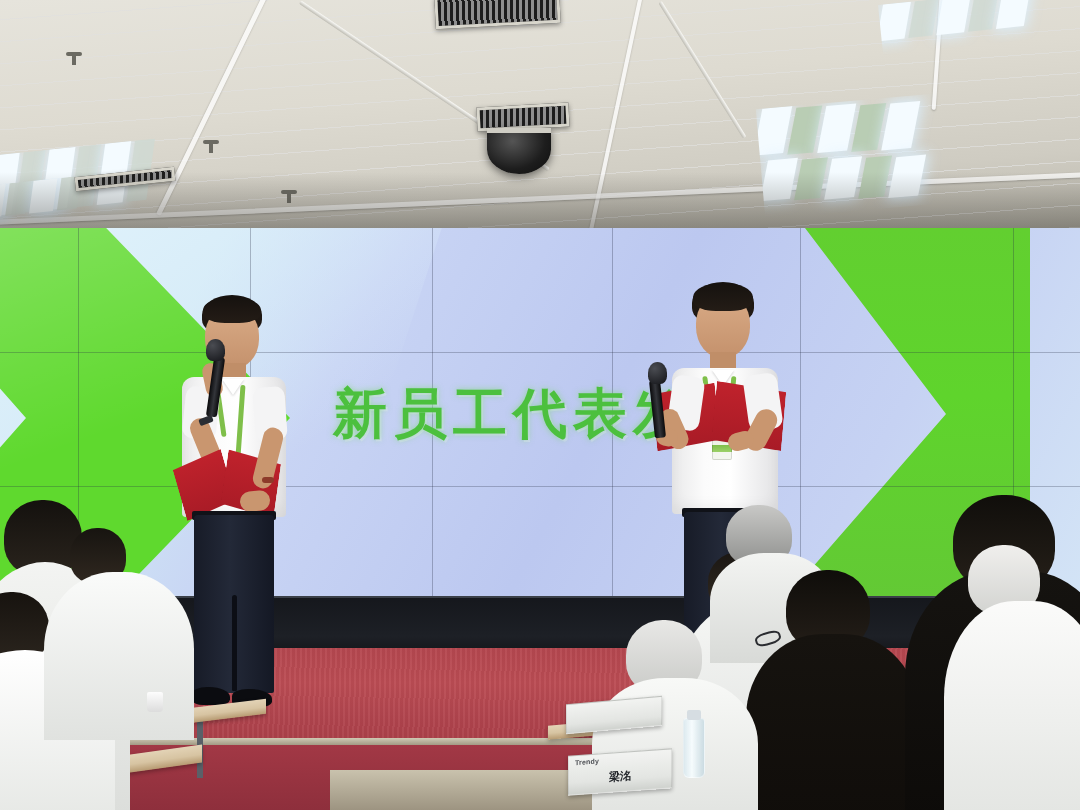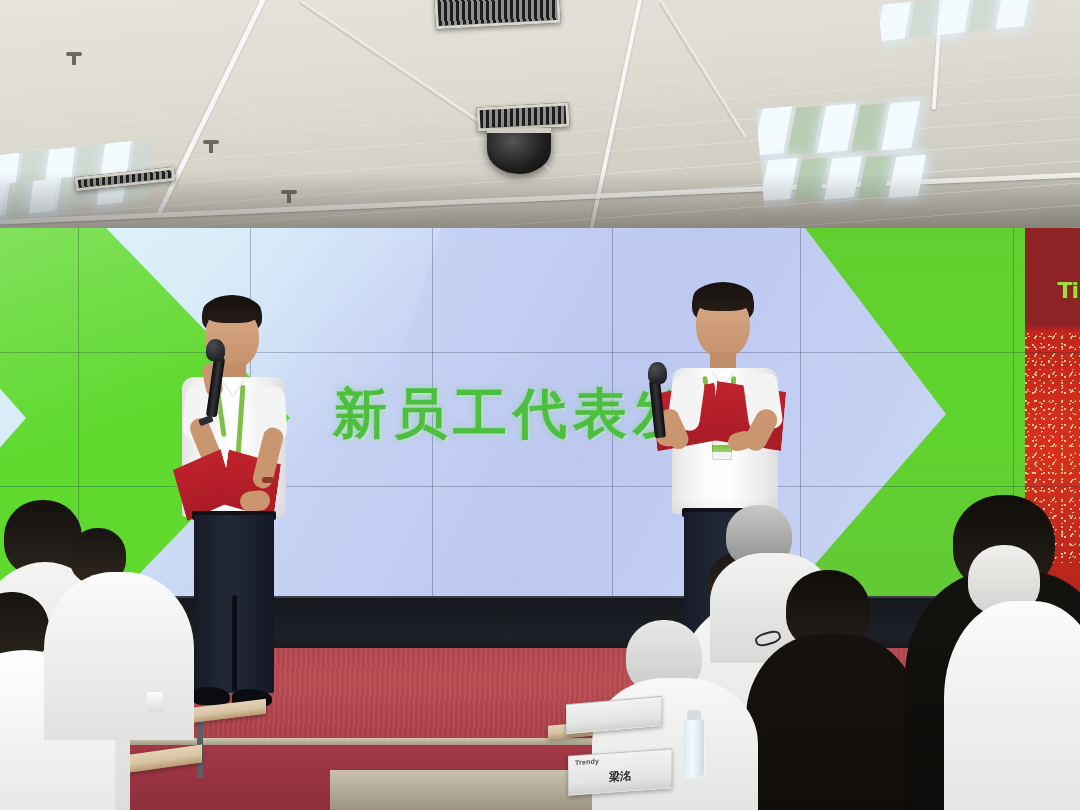--- a/index.html
+++ b/index.html
@@ -330,24 +330,20 @@
   </div>
 
   <div class="ledwall">
     <div class="led-bg"></div>
     <div class="diag-light"></div>
     <div class="chev-left"></div>
     <div class="chev-left-glow"></div>
     <div class="green-right"></div>
     <div class="green-right-tri"></div>
 
-    <div class="red-panel">
-      <div class="red-glitter"></div>
-      <div class="red-title">Ti</div>
-    </div>
 
     <div class="seams">
       <div class="seam-v" style="left:78px;"></div>
       <div class="seam-v" style="left:250px;"></div>
       <div class="seam-v" style="left:432px;"></div>
       <div class="seam-v" style="left:612px;"></div>
       <div class="seam-v" style="left:800px;"></div>
       <div class="seam-v" style="left:1013px;"></div>
       <div class="seam-h" style="top:124px;"></div>
       <div class="seam-h" style="top:258px;"></div>

